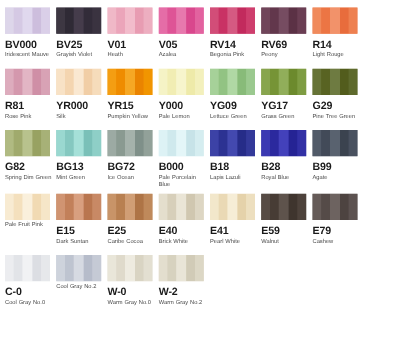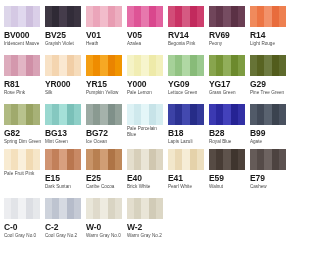--- a/index.html
+++ b/index.html
@@ -255,20 +255,21 @@
         <div class="name">Ice Ocean</div>
       </div>
       <div class="cell">
         <div class="swatch" style="background: rgb(214, 238, 241);">
           <div class="band" style="background: rgb(221, 242, 245);"></div>
           <div class="band" style="background: rgb(207, 233, 237);"></div>
           <div class="band" style="background: rgb(228, 246, 248);"></div>
           <div class="band" style="background: rgb(199, 227, 232);"></div>
           <div class="band" style="background: rgb(213, 237, 240);"></div>
         </div>
+        <div class="code">B000</div>
         <div class="name">Pale Porcelain Blue</div>
       </div>
       <div class="cell">
         <div class="swatch" style="background: rgb(52, 58, 156);">
           <div class="band" style="background: rgb(60, 66, 166);"></div>
           <div class="band" style="background: rgb(44, 50, 146);"></div>
           <div class="band" style="background: rgb(67, 73, 175);"></div>
           <div class="band" style="background: rgb(38, 44, 136);"></div>
           <div class="band" style="background: rgb(51, 57, 153);"></div>
         </div>
@@ -389,21 +390,20 @@
         <div class="name">Cool Gray No.0</div>
       </div>
       <div class="cell">
         <div class="swatch" style="background: rgb(198, 203, 214);">
           <div class="band" style="background: rgb(206, 211, 220);"></div>
           <div class="band" style="background: rgb(190, 196, 208);"></div>
           <div class="band" style="background: rgb(214, 218, 226);"></div>
           <div class="band" style="background: rgb(182, 188, 202);"></div>
           <div class="band" style="background: rgb(197, 202, 213);"></div>
         </div>
-        <div class="code">C-2</div>
         <div class="name">Cool Gray No.2</div>
       </div>
       <div class="cell">
         <div class="swatch" style="background: rgb(228, 224, 210);">
           <div class="band" style="background: rgb(233, 230, 217);"></div>
           <div class="band" style="background: rgb(223, 218, 203);"></div>
           <div class="band" style="background: rgb(238, 235, 224);"></div>
           <div class="band" style="background: rgb(217, 212, 195);"></div>
           <div class="band" style="background: rgb(227, 223, 209);"></div>
         </div>

